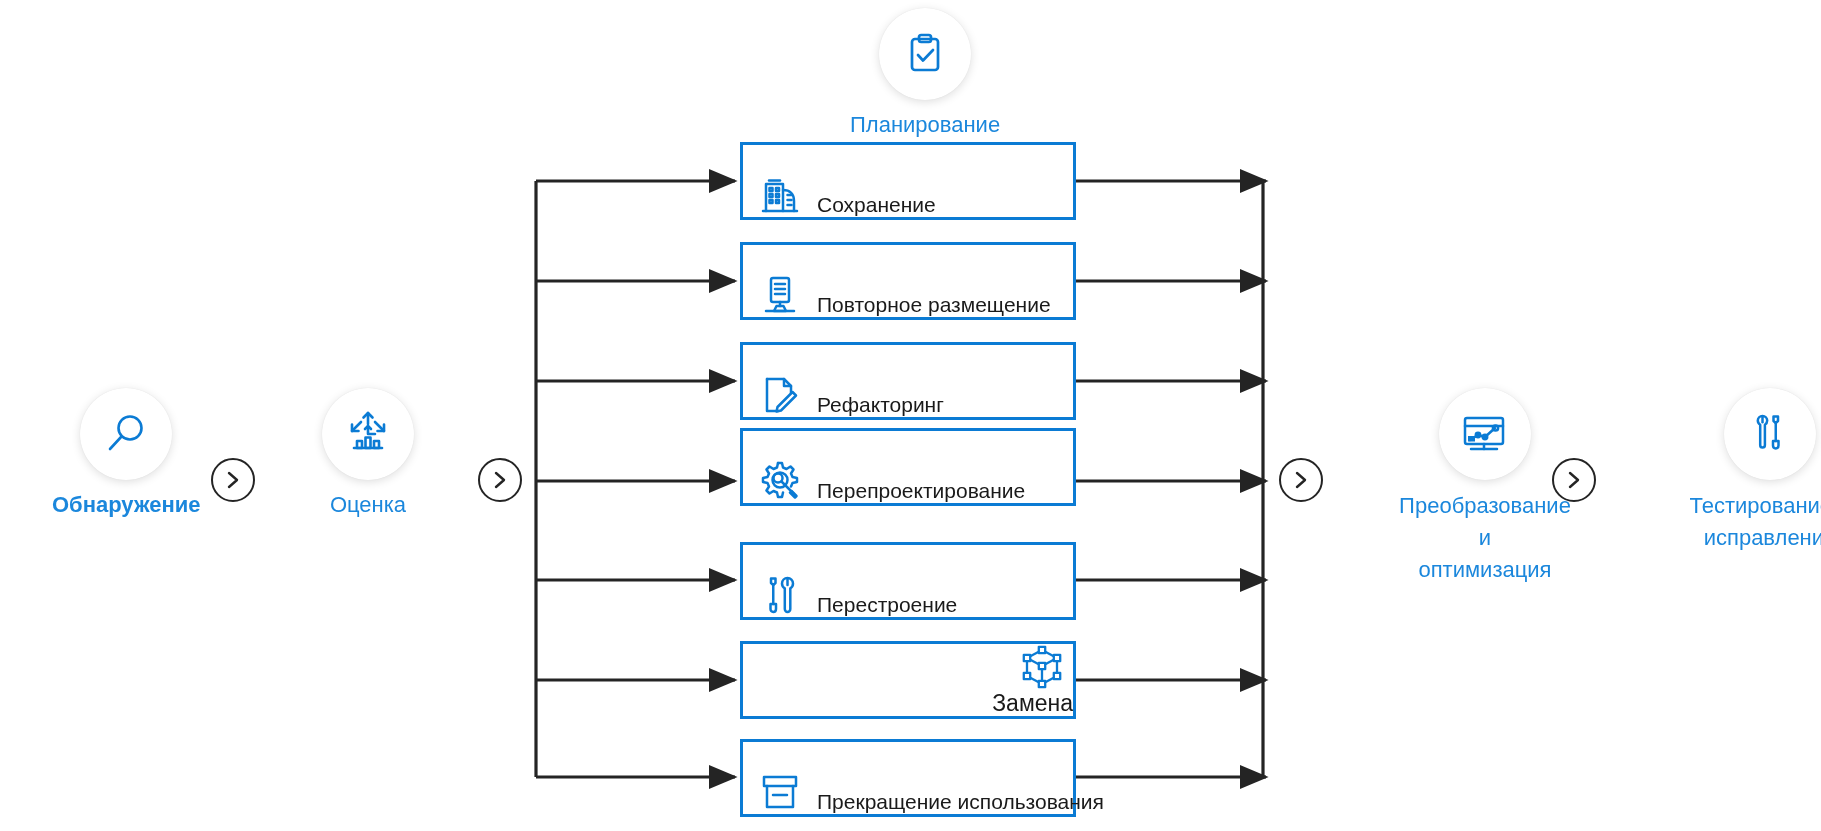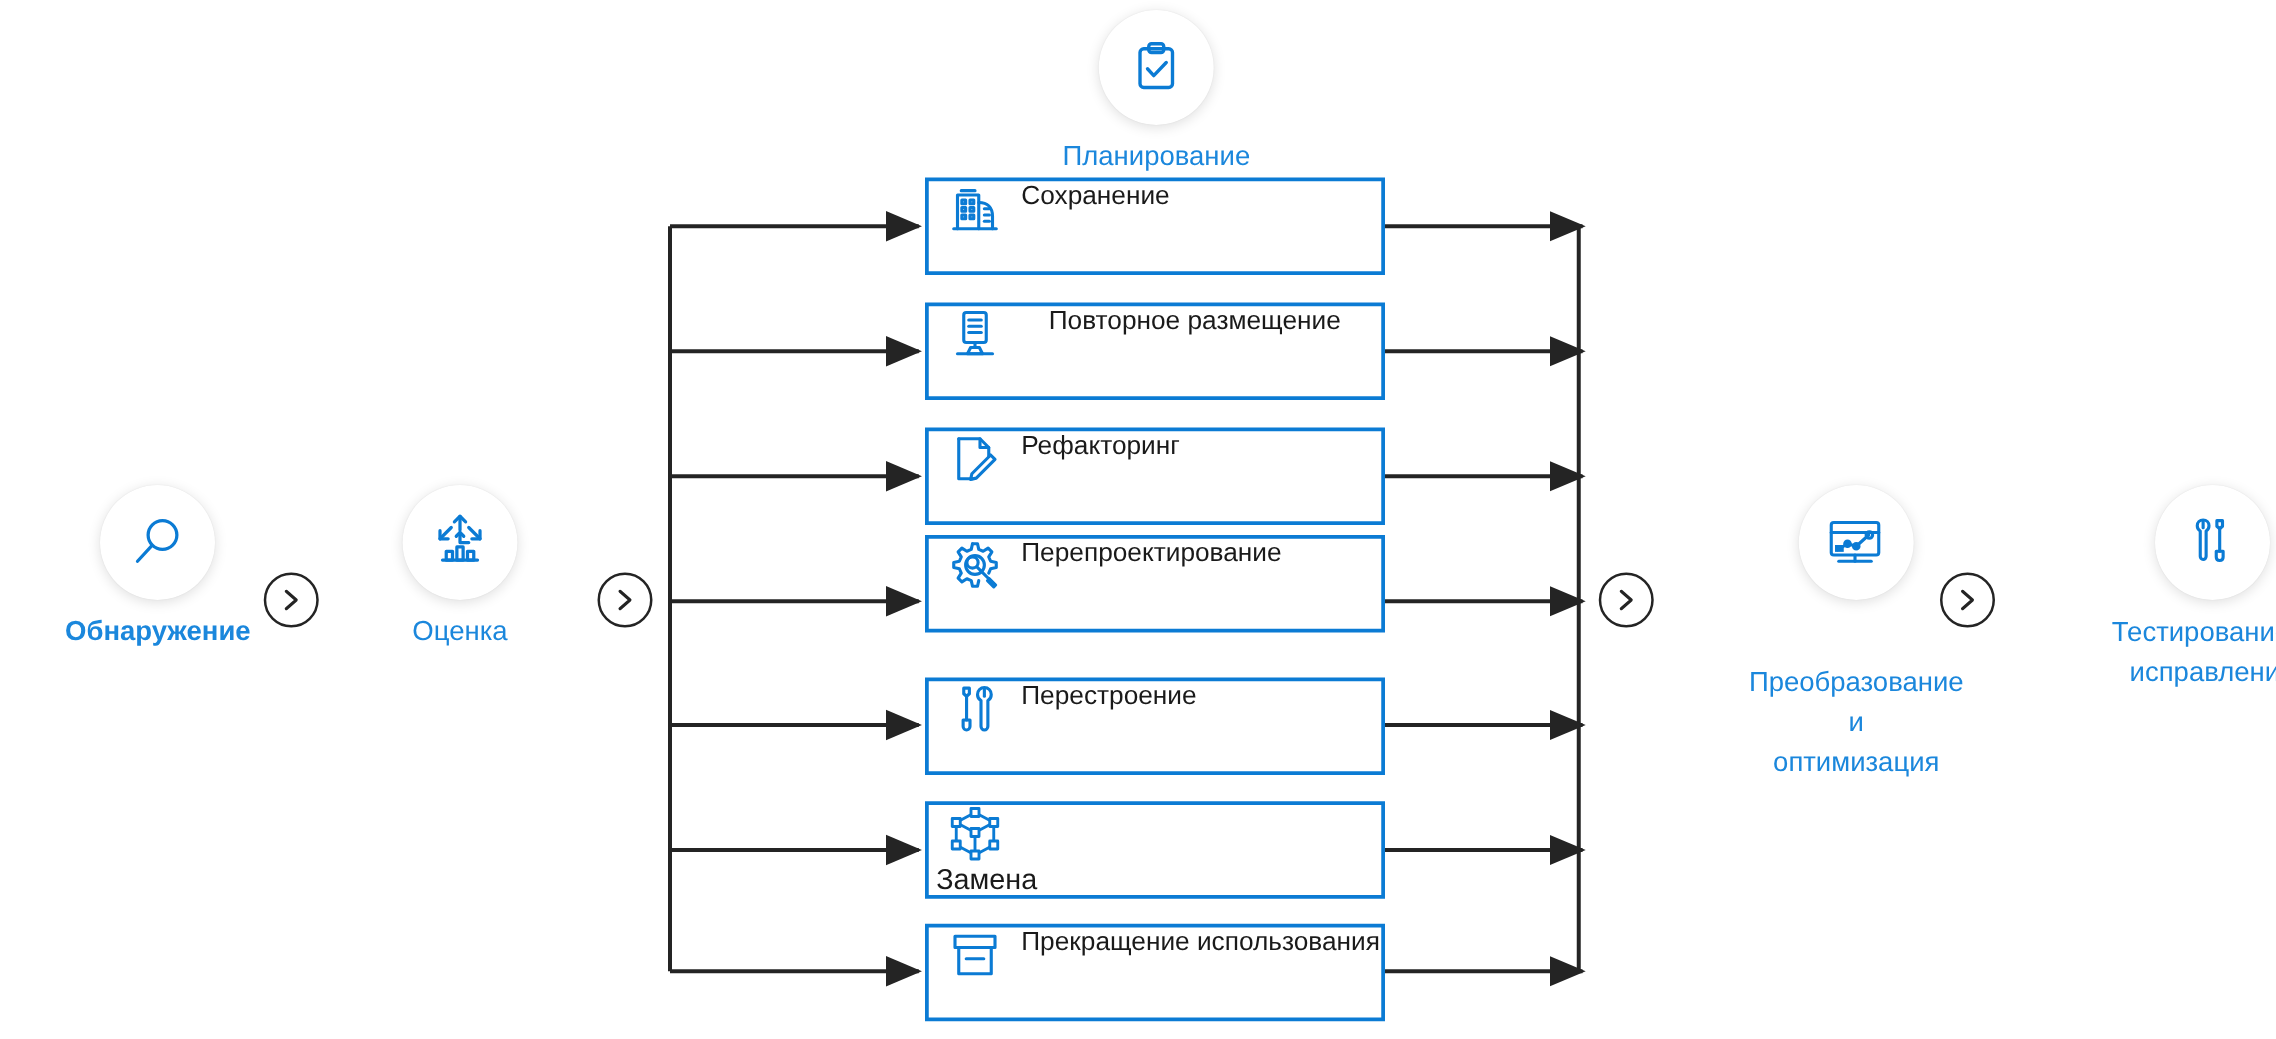--- a/index.html
+++ b/index.html
@@ -51,26 +51,26 @@
     border-radius: 50%;
     border: 2.5px solid #242424;
     background: #ffffff;
     display: flex; align-items: center; justify-content: center;
   }
   .chevron svg { display:block; }
 
   
   .opt-box {
     position: absolute;
-    width: 368px;
+    width: 336px;
     height: 78px;
     border: 3px solid #0b7bd4;
     background: #ffffff;
     display: flex;
-    align-items: flex-start;
+    align-items: flex-end;
     z-index: 3;
   }
   .opt-icon {
     width: 62px;
     min-width: 62px;
     display: flex;
     align-items: center;
     justify-content: center;
     margin-left: 6px;
   }
@@ -209,21 +209,21 @@
         <rect x="11.5" y="27" width="3" height="3"></rect>
         <rect x="18" y="27" width="3" height="3"></rect>
         <line x1="29.5" y1="22" x2="33.5" y2="22"></line>
         <line x1="29.5" y1="27" x2="33.5" y2="27"></line>
         <line x1="29.5" y1="32" x2="33.5" y2="32"></line>
       </svg>
     </div>
     <div class="opt-label">Сохранение</div>
   </div>
 
-  <div class="opt-box" style="left:740px; top:242px;gap:22px;">
+  <div class="opt-box" style="left:740px; top:242px;">
     <div class="opt-icon">
       <svg width="44" height="44" viewBox="0 0 44 44" fill="none" stroke="#0b7bd4" stroke-width="2.5" stroke-linecap="round" stroke-linejoin="round">
         <rect x="13" y="5" width="18" height="24" rx="2"></rect>
         <line x1="17" y1="11" x2="27" y2="11"></line>
         <line x1="17" y1="16" x2="27" y2="16"></line>
         <line x1="17" y1="21" x2="27" y2="21"></line>
         <path d="M22 29 L22 33"></path>
         <path d="M16 38 L18.5 33 L25.5 33 L28 38 Z"></path>
         <line x1="8" y1="38" x2="36" y2="38"></line>
       </svg>
@@ -300,21 +300,21 @@
   </div>
 
   <div class="chevron" style="left:1279px; top:458px;">
     <span>
       <svg width="20" height="20" viewBox="0 0 20 20" fill="none" stroke="#242424" stroke-width="2.4" stroke-linecap="round" stroke-linejoin="round">
         <polyline points="6,3 14,10 6,17"></polyline>
       </svg>
     </span>
   </div>
 
-  <div class="stage-node" style="left:1385px; top:388px; width:200px;gap:40px;">
+  <div class="stage-node" style="left:1385px; top:388px; width:200px;">
     <div class="bubble">
       <span>
         <svg width="52" height="52" viewBox="0 0 52 52" fill="none" stroke="#0b7bd4" stroke-width="2.5" stroke-linecap="round" stroke-linejoin="round">
           <rect x="6" y="10" width="38" height="26" rx="2"></rect>
           <line x1="6" y1="18" x2="44" y2="18"></line>
           <line x1="12" y1="41" x2="38" y2="41"></line>
           <line x1="25" y1="36" x2="25" y2="41"></line>
           <polyline points="11,32 19,27 26,29 36,20"></polyline>
           <circle cx="19" cy="27" r="2.2" fill="#0b7bd4"></circle>
           <circle cx="26" cy="29" r="2.2" fill="#0b7bd4"></circle>

